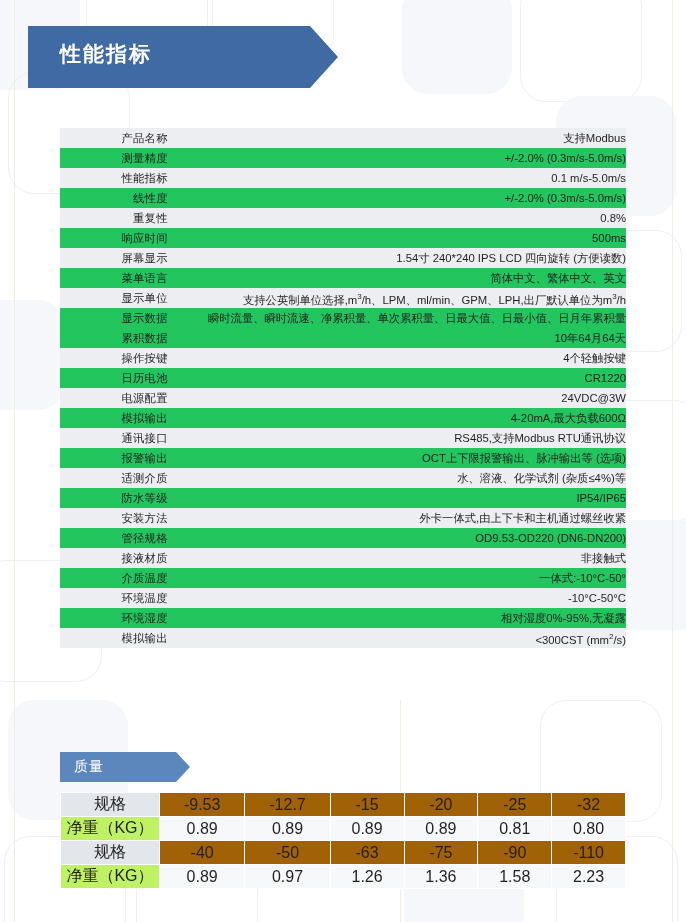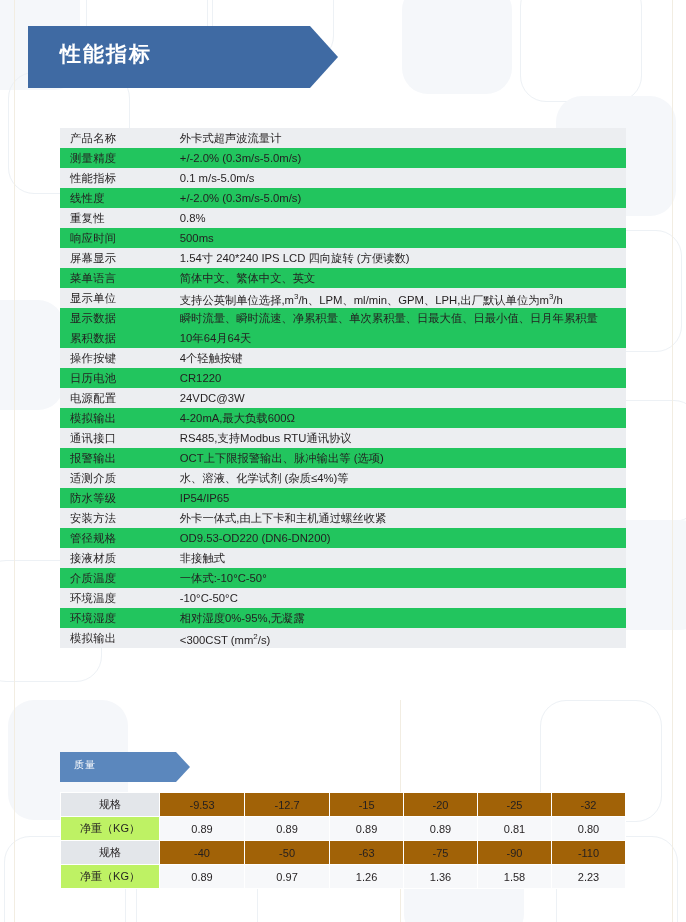--- a/index.html
+++ b/index.html
@@ -64,20 +64,21 @@
   .spec-table {
     position: absolute;
     left: 60px;
     top: 128px;
     width: 566px;
     border-collapse: collapse;
     font-size: 11.3px;
   }
   .spec-table tr {
     height: 20px;
+    text-align: right;
   }
   .spec-table tr.odd td {
     background: #eceef1;
   }
   .spec-table tr.even td {
     background: #22c55e;
   }
   .spec-table td {
     padding: 0 0 0 10px;
     vertical-align: middle;
@@ -101,33 +102,33 @@
     height: 30px;
   }
   .qbanner .shape {
     position: absolute;
     inset: 0;
   }
   .qbanner .title {
     position: absolute;
     left: 14px;
     top: 6px;
-    font-size: 10px;
+    font-size: 14px;
     color: #ffffff;
     letter-spacing: 1px;
   }
 
   
   .q-table {
     position: absolute;
     left: 60px;
     top: 792px;
     width: 566px;
     border-collapse: collapse;
-    font-size: 11px;
+    font-size: 16px;
     text-align: center;
   }
   .q-table tr {
     height: 24px;
   }
   .q-table td {
     border: 1px solid #ffffff;
     vertical-align: middle;
   }
   .q-table td.lbl {
@@ -179,21 +180,21 @@
   <svg class="shape" viewBox="0 0 310 62" preserveAspectRatio="none">
     <polygon points="0,0 282,0 310,31 282,62 0,62" fill="#3f6aa3"></polygon>
   </svg>
   <div class="title">性能指标</div>
 </div>
 
 <table class="spec-table">
   <tbody id="spec-body">
       <tr class="odd">
         <td class="k">产品名称</td>
-        <td class="v">外卡式超声波流量计</td>
+        <td class="v">支持Modbus</td>
       </tr>
       <tr class="even">
         <td class="k">测量精度</td>
         <td class="v">+/-2.0% (0.3m/s-5.0m/s)</td>
       </tr>
       <tr class="odd">
         <td class="k">性能指标</td>
         <td class="v">0.1 m/s-5.0m/s</td>
       </tr>
       <tr class="even">

